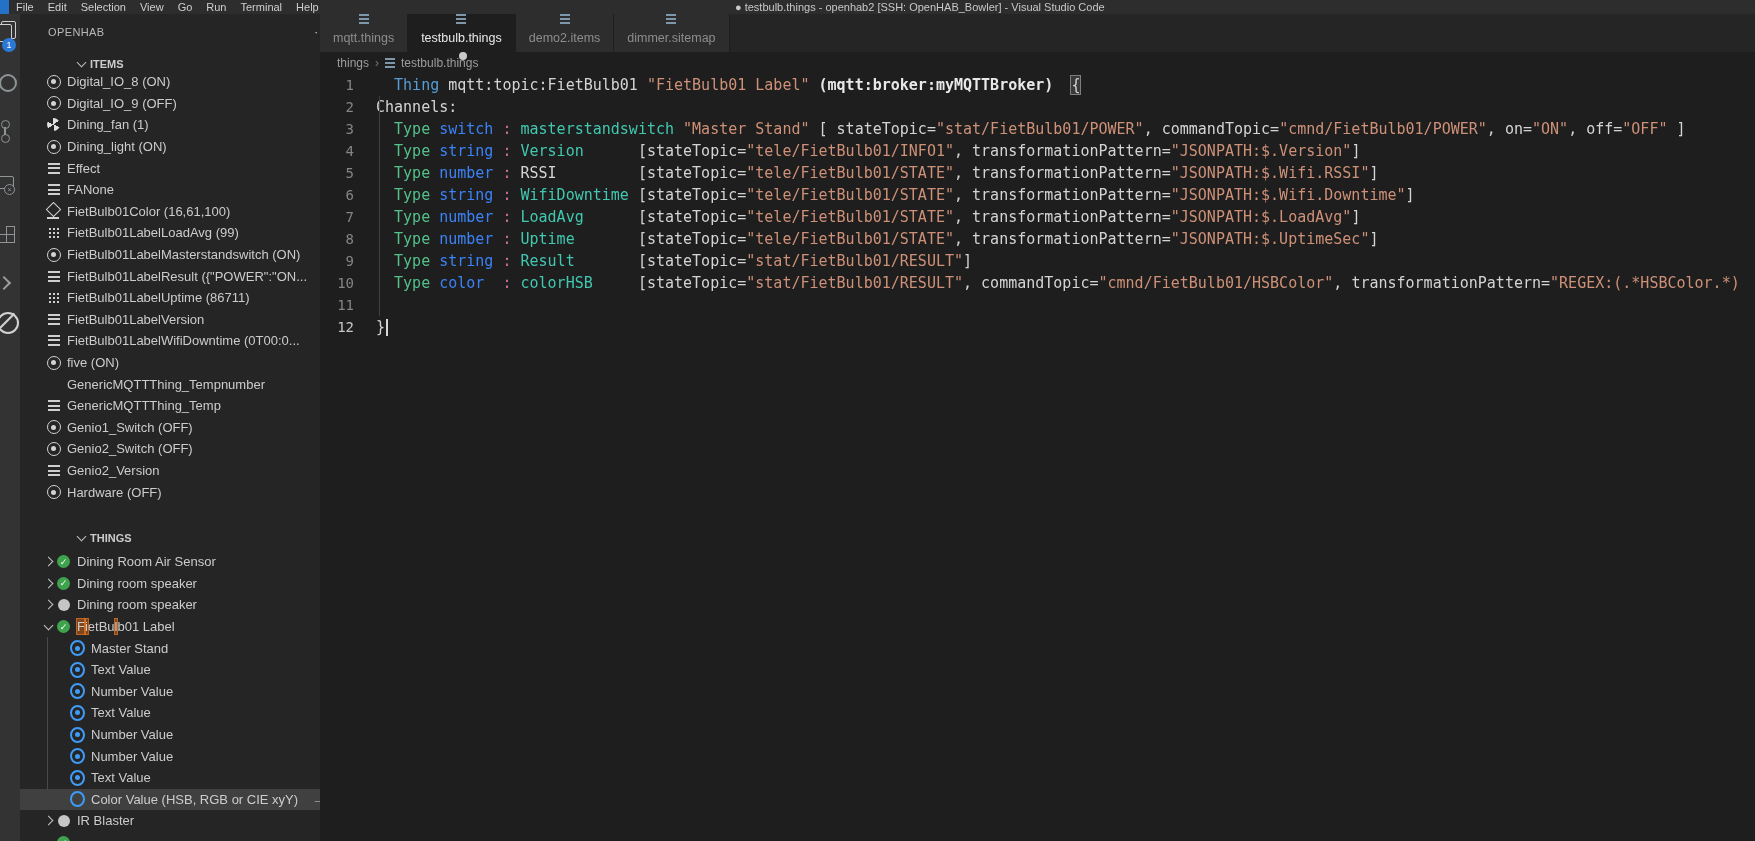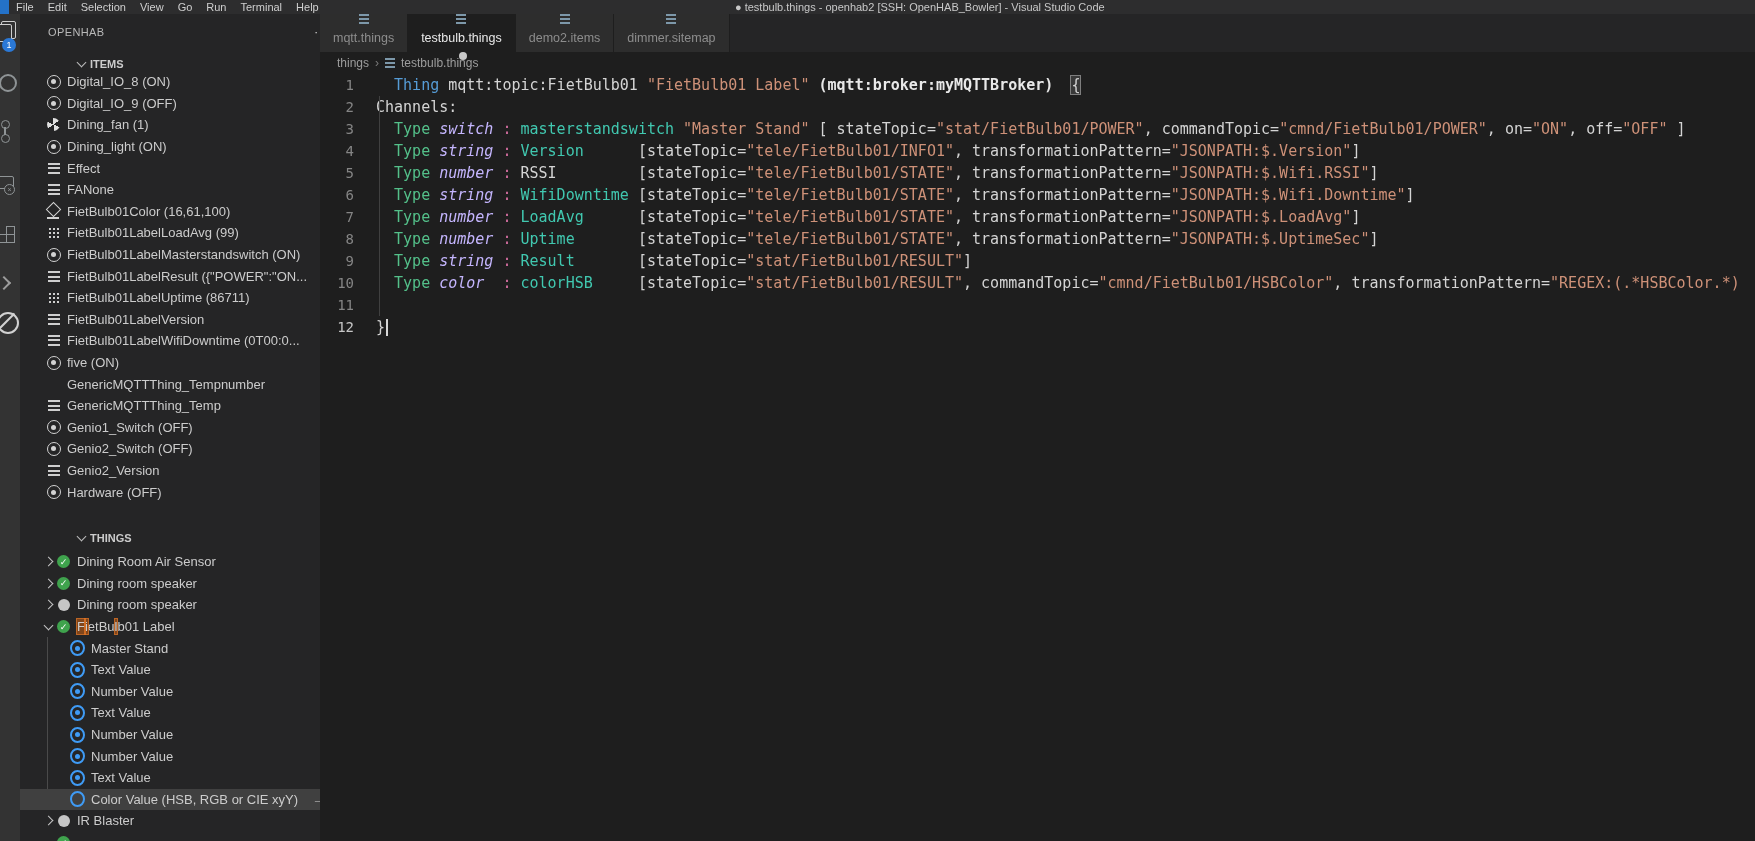--- a/index.html
+++ b/index.html
@@ -75,21 +75,21 @@
   .tab.active{background:#1e1e1e;color:#e9e9e9;}
   .tab-icon{width:10px;height:10px;background:repeating-linear-gradient(to bottom,#7d98aa 0 1.8px,transparent 1.8px 4px);flex:none;}
   .mod-dot{width:8px;height:8px;border-radius:50%;background:#c9c9c9;flex:none;margin-left:3px;}
   .breadcrumb{height:22px;display:flex;align-items:center;gap:6px;padding-left:17px;font-size:12px;color:#9d9d9d;}
   .bc-sep{font-size:12px;color:#7a7a7a;}
   .codewrap{position:relative;font-family:"DejaVu Sans Mono","Liberation Mono",monospace;font-size:15px;line-height:22px;}
   .code-line{display:flex;height:22px;white-space:pre;}
   .ln{width:34px;text-align:right;color:#858585;flex:none;font-size:14px;}
   .ln.cur{color:#c6c6c6;}
   .ct{margin-left:22px;}
-  .tk-pln{color:#d4d4d4;} .tk-kw{color:#569cd6;} .tk-typ{color:#54c08a;} .tk-knd{color:#c4b5fd;font-style:italic;}
+  .tk-pln{color:#d4d4d4;} .tk-kw{color:#569cd6;} .tk-typ{color:#54c08a;} .tk-knd{color:#3b82f6;}
   .tk-col{color:#d16d9e;} .tk-chn{color:#41c8b0;} .tk-str{color:#ce9178;} .tk-prm{color:#d4d4d4;}
   .tk-brt{color:#e8e8e8;font-weight:600;}
   .tk-brk{color:#d4d4d4;background:rgba(110,110,110,.35);outline:1px solid #7e7e7e;}
   .cursor{display:inline-block;width:2px;height:17px;background:#d7d7d7;vertical-align:text-bottom;margin-left:1px;}
   .indent-guide{position:absolute;left:59px;top:22px;height:220px;width:1px;background:#404040;}
 </style>
 </head>
 <body>
 
 <div id="root">

